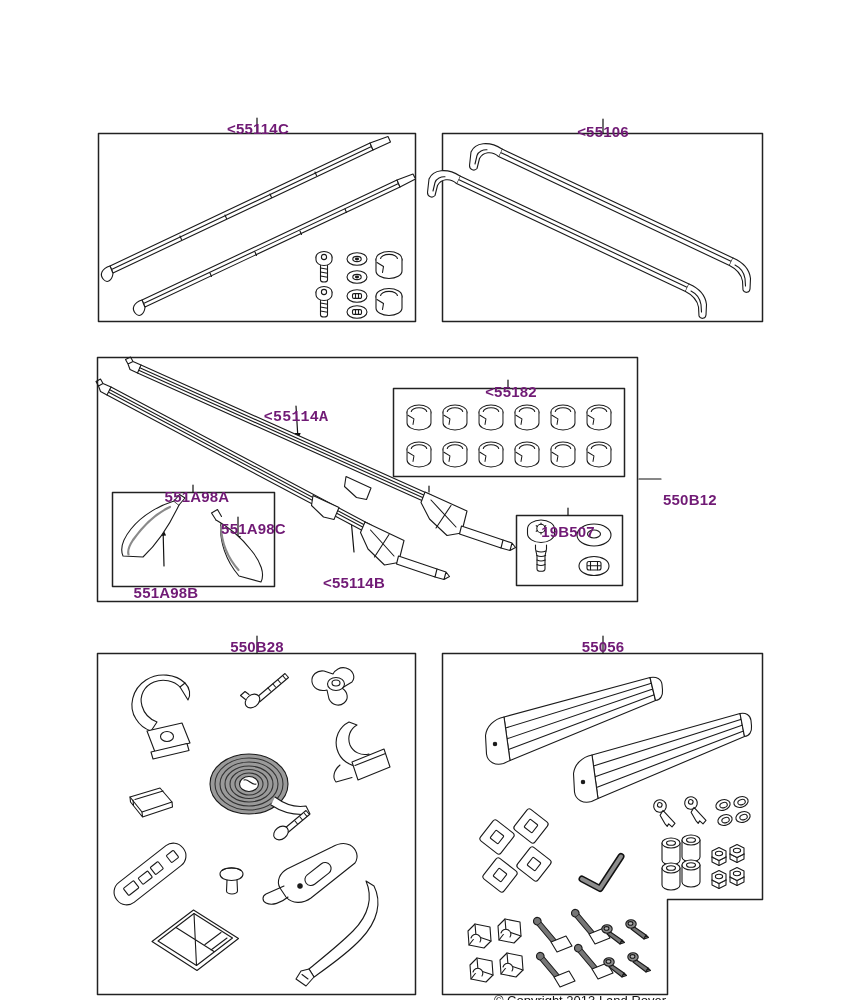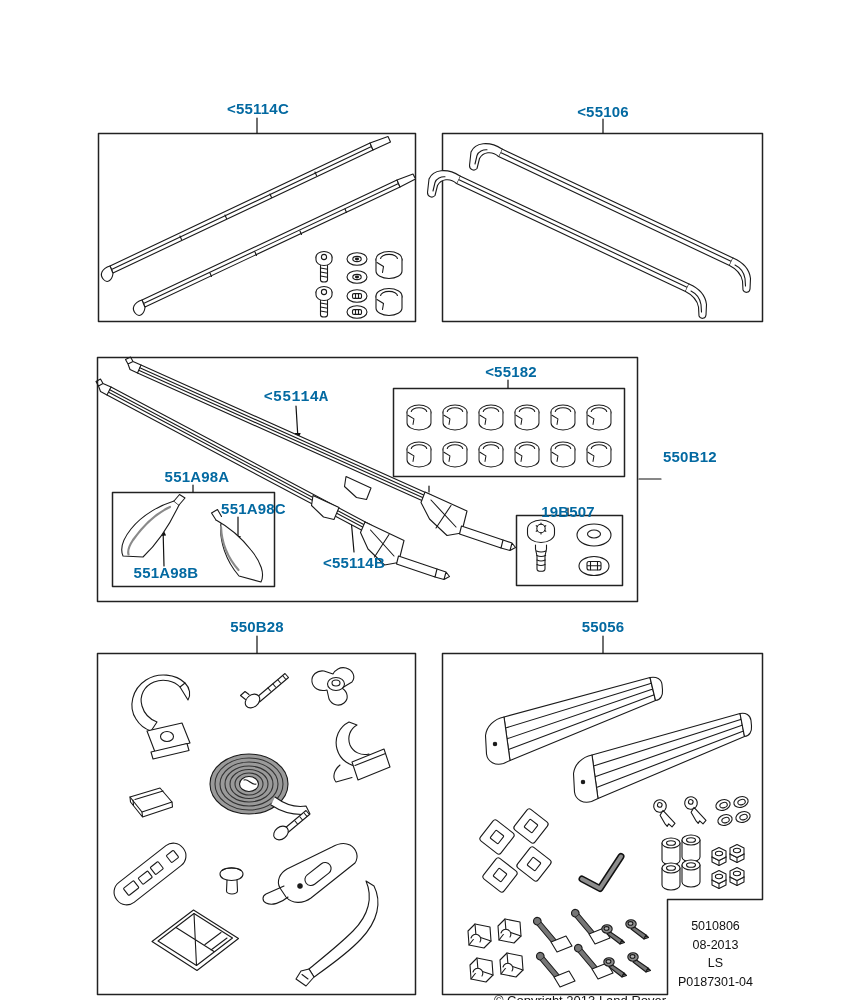--- a/index.html
+++ b/index.html
@@ -1,27 +1,27 @@
 <!DOCTYPE html>
 <html><head>
 <meta charset="utf-8">
 <style>
   html,body{margin:0;padding:0;background:#fff;}
   body{width:858px;height:1000px;position:relative;overflow:hidden;
        font-family:"Liberation Sans",sans-serif;}
   .stage{position:absolute;inset:0;width:858px;height:1000px;}
   svg.art{position:absolute;left:0;top:0;}
-  .plbl{position:absolute;color:#0369a1;font-weight:bold;font-size:15px;
-        white-space:nowrap;transform:translateX(-50%);letter-spacing:0.2px;}
+  .plbl{position:absolute;color:#701a75;font-weight:bold;font-size:15px;
+        white-space:nowrap;transform:translateX(-50%);letter-spacing:0.2px;margin-top:20px;}
   .plbl.left{transform:none;}
   #lbl-55114c{left:258px;top:100px;}
   #lbl-55106{left:603px;top:103px;}
   #lbl-55114a{left:296px;top:389px;font-family:Liberation Mono, monospace;}
   #lbl-55182{left:511px;top:363px;}
-  #lbl-550b12{left:663px;top:448px;}
+  #lbl-550b12{left:663px;top:471px;}
   #lbl-19b507{left:568px;top:503px;}
   #lbl-551a98a{left:197px;top:468px;}
   #lbl-551a98c{left:238px;top:500px;padding-left:31px;}
   #lbl-551a98b{left:166px;top:564px;}
   #lbl-55114b{left:354px;top:554px;}
   #lbl-550b28{left:257px;top:618px;}
   #lbl-55056{left:603px;top:618px;}
   .plate{position:absolute;left:667px;top:917px;width:97px;text-align:center;
          font-size:12.5px;line-height:18.5px;color:#111;}
   .footer-clip{position:absolute;left:300px;top:993px;width:560px;
@@ -350,22 +350,16 @@
 <div class="plbl" id="lbl-55182">&lt;55182</div>
 <div class="plbl left" id="lbl-550b12">550B12</div>
 <div class="plbl" id="lbl-19b507">19B507</div>
 <div class="plbl" id="lbl-551a98a">551A98A</div>
 <div class="plbl" id="lbl-551a98c">551A98C</div>
 <div class="plbl" id="lbl-551a98b">551A98B</div>
 <div class="plbl" id="lbl-55114b">&lt;55114B</div>
 <div class="plbl" id="lbl-550b28">550B28</div>
 <div class="plbl" id="lbl-55056">55056</div>
 
-<div class="plate">
-  <div>5010806</div>
-  <div>08-2013</div>
-  <div>LS</div>
-  <div>P0187301-04</div>
+
+<div class="footer-clip">© Copyright 2013 Land Rover</div>
+
 </div>
 
-<div class="footer-clip">© Copyright 2013 Land Rover</div>
-
-</div>
-
 </body></html>

